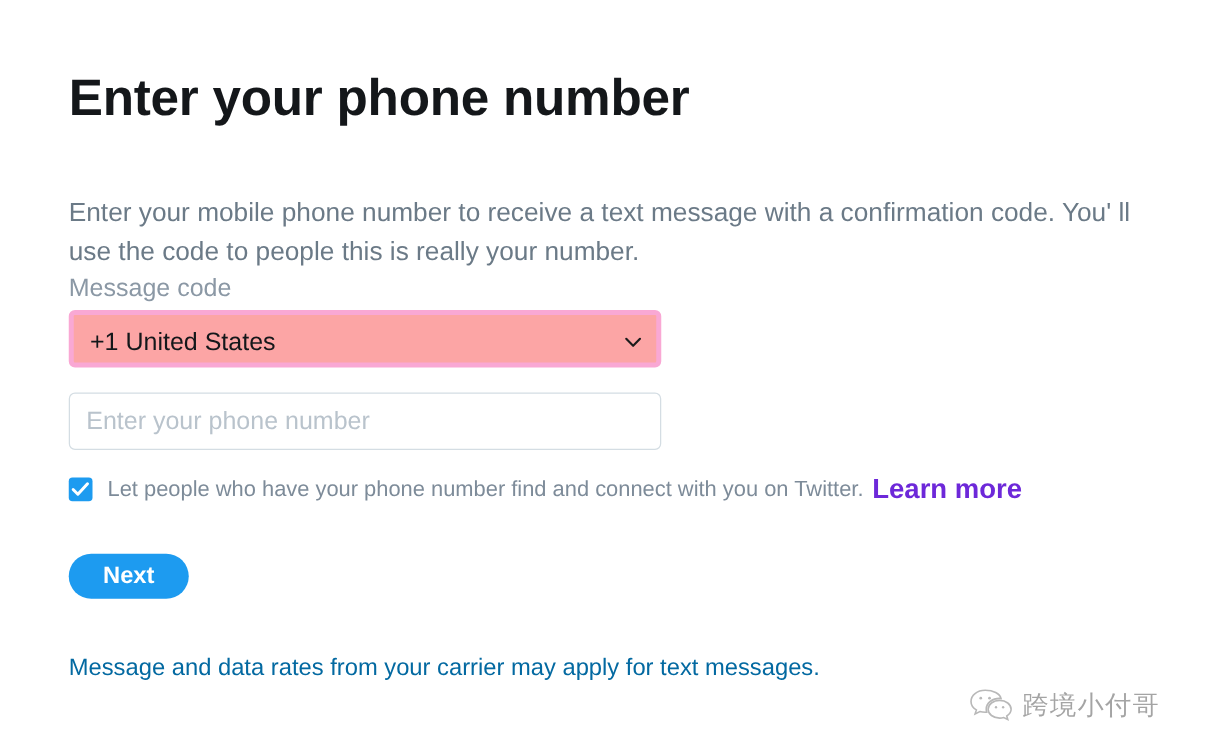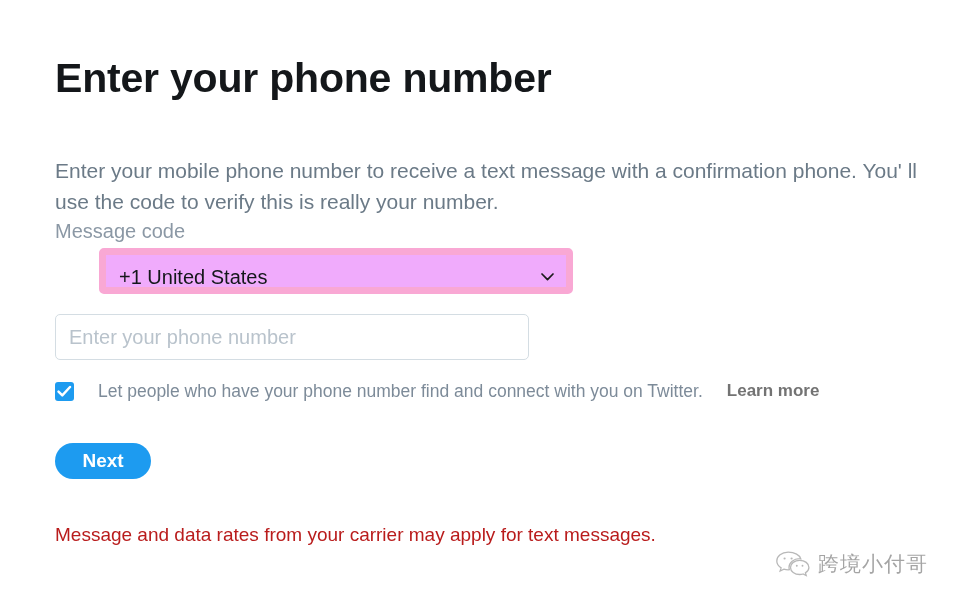--- a/index.html
+++ b/index.html
@@ -55,25 +55,24 @@
     color: #8b98a5;
     font-weight: 400;
   }
 
   .select-wrap {
     position: absolute;
     left: 55px;
     top: 248px;
     width: 474px;
     height: 46px;
-    border: 7px solid #f9a8d4;
+    border: 4px solid #f9a8d4;
     border-radius: 5px;
-    background: #f0abfc;
+    background: #fca5a5;
     box-sizing: border-box;
-    margin-left: 44px;
   }
   .select-value {
     position: absolute;
     left: 13px;
     top: 0;
     line-height: 44px;
     font-size: 20px;
     color: #14171a;
     white-space: nowrap;
   }
@@ -125,29 +124,29 @@
     position: relative;
     flex: 0 0 auto;
     box-sizing: border-box;
   }
   .checkbox svg {
     position: absolute;
     left: 2px;
     top: 3px;
   }
   .check-label {
-    margin-left: 24px;
+    margin-left: 12px;
     font-size: 17.5px;
     color: #7d8b99;
     line-height: 22px;
   }
   .learn-more {
-    margin-left: 24px;
-    font-size: 17px;
-    color: #737373;
+    margin-left: 7px;
+    font-size: 22px;
+    color: #6d28d9;
     font-weight: bold;
     text-decoration: none;
     line-height: 22px;
   }
 
   .next-button {
     position: absolute;
     left: 55px;
     top: 443px;
     width: 96px;
@@ -161,21 +160,21 @@
     font-weight: bold;
     cursor: pointer;
     padding: 0;
   }
 
   .footer-note {
     position: absolute;
     left: 55px;
     top: 524px;
     font-size: 19px;
-    color: #b91c1c;
+    color: #0369a1;
     white-space: nowrap;
   }
 
   .watermark {
     position: absolute;
     left: 775px;
     top: 549px;
     display: flex;
     align-items: center;
     opacity: 0.62;
@@ -196,21 +195,21 @@
     white-space: nowrap;
   }
 </style>
 </head>
 <body>
 
 <div class="page">
 
   <h1 class="page-title">Enter your phone number</h1>
 
-  <p class="intro-text">Enter your mobile phone number to receive a text message with a confirmation phone. You'  ll use the code to verify this is really your number.</p>
+  <p class="intro-text">Enter your mobile phone number to receive a text message with a confirmation code. You'  ll use the code to people this is really your number.</p>
 
   <div class="field-label">Message code</div>
 
   <div class="select-wrap">
     <span class="select-value">+1 United States</span>
     <span class="chevron-down">
       <svg width="13" height="8" viewBox="0 0 13 8" xmlns="http://www.w3.org/2000/svg">
         <path d="M1 1 L6.5 6.6 L12 1" stroke="#1c1c1c" stroke-width="1.7" fill="none" stroke-linecap="round" stroke-linejoin="round"></path>
       </svg>
     </span>

